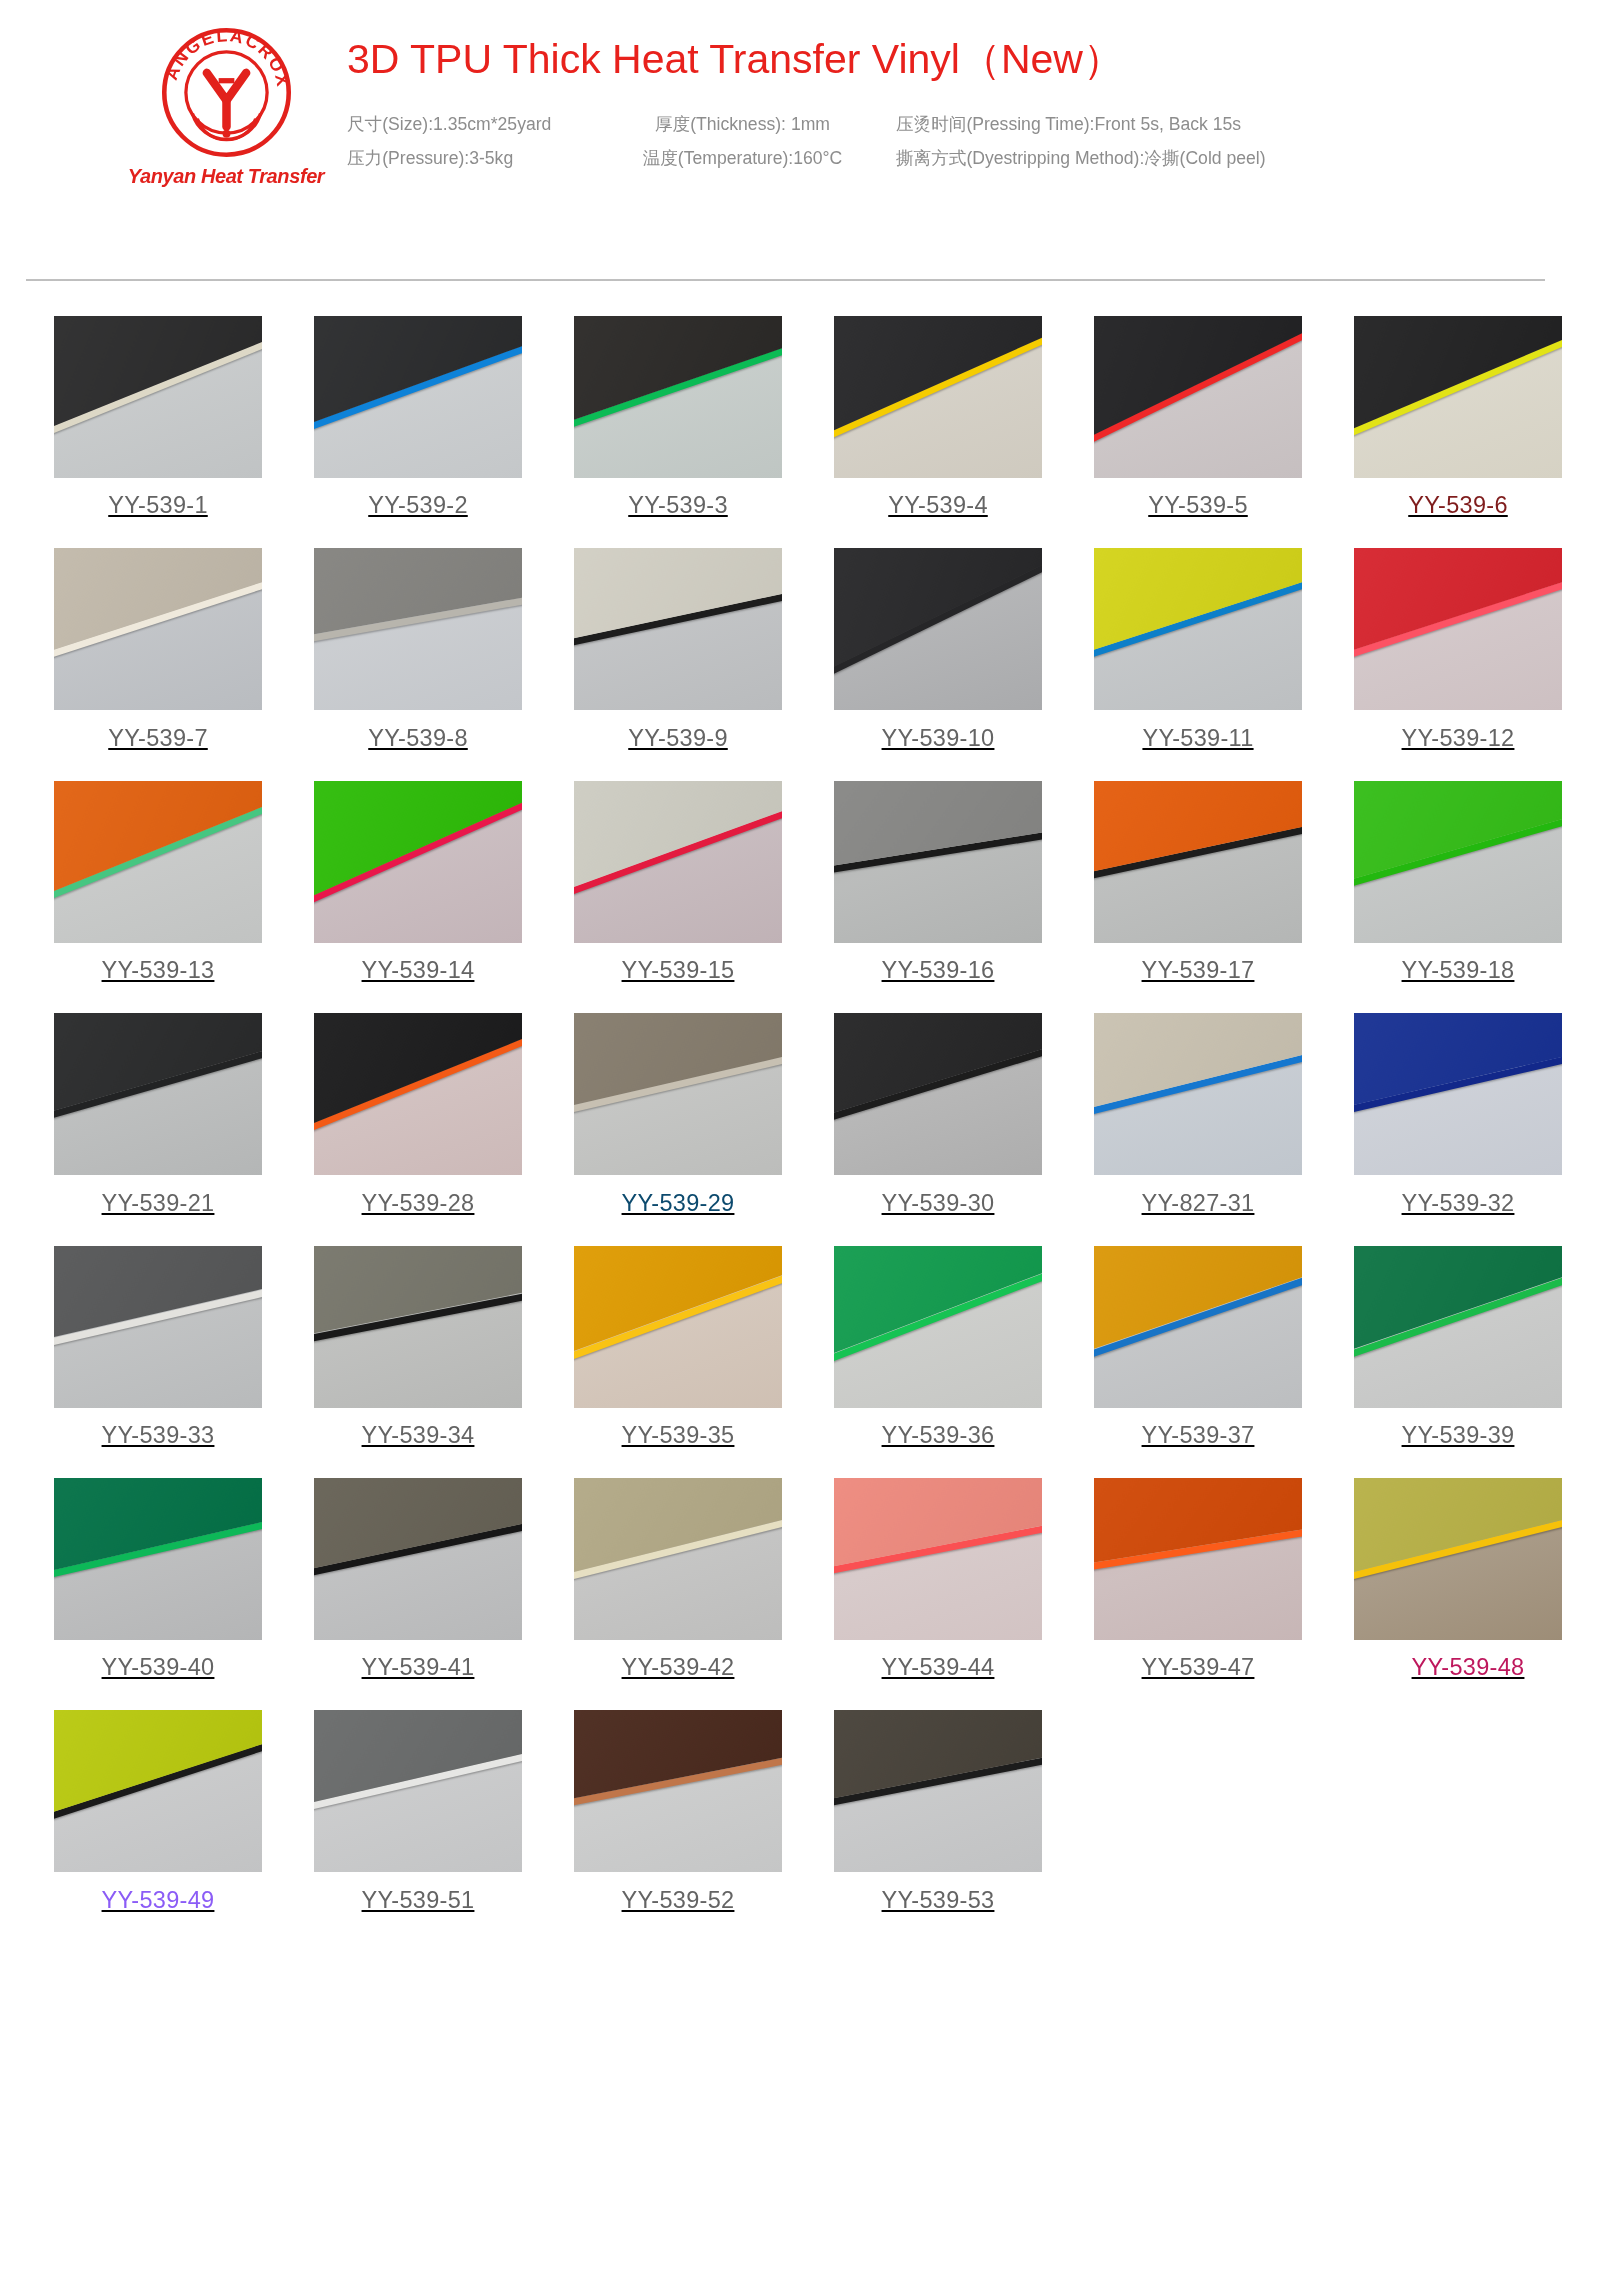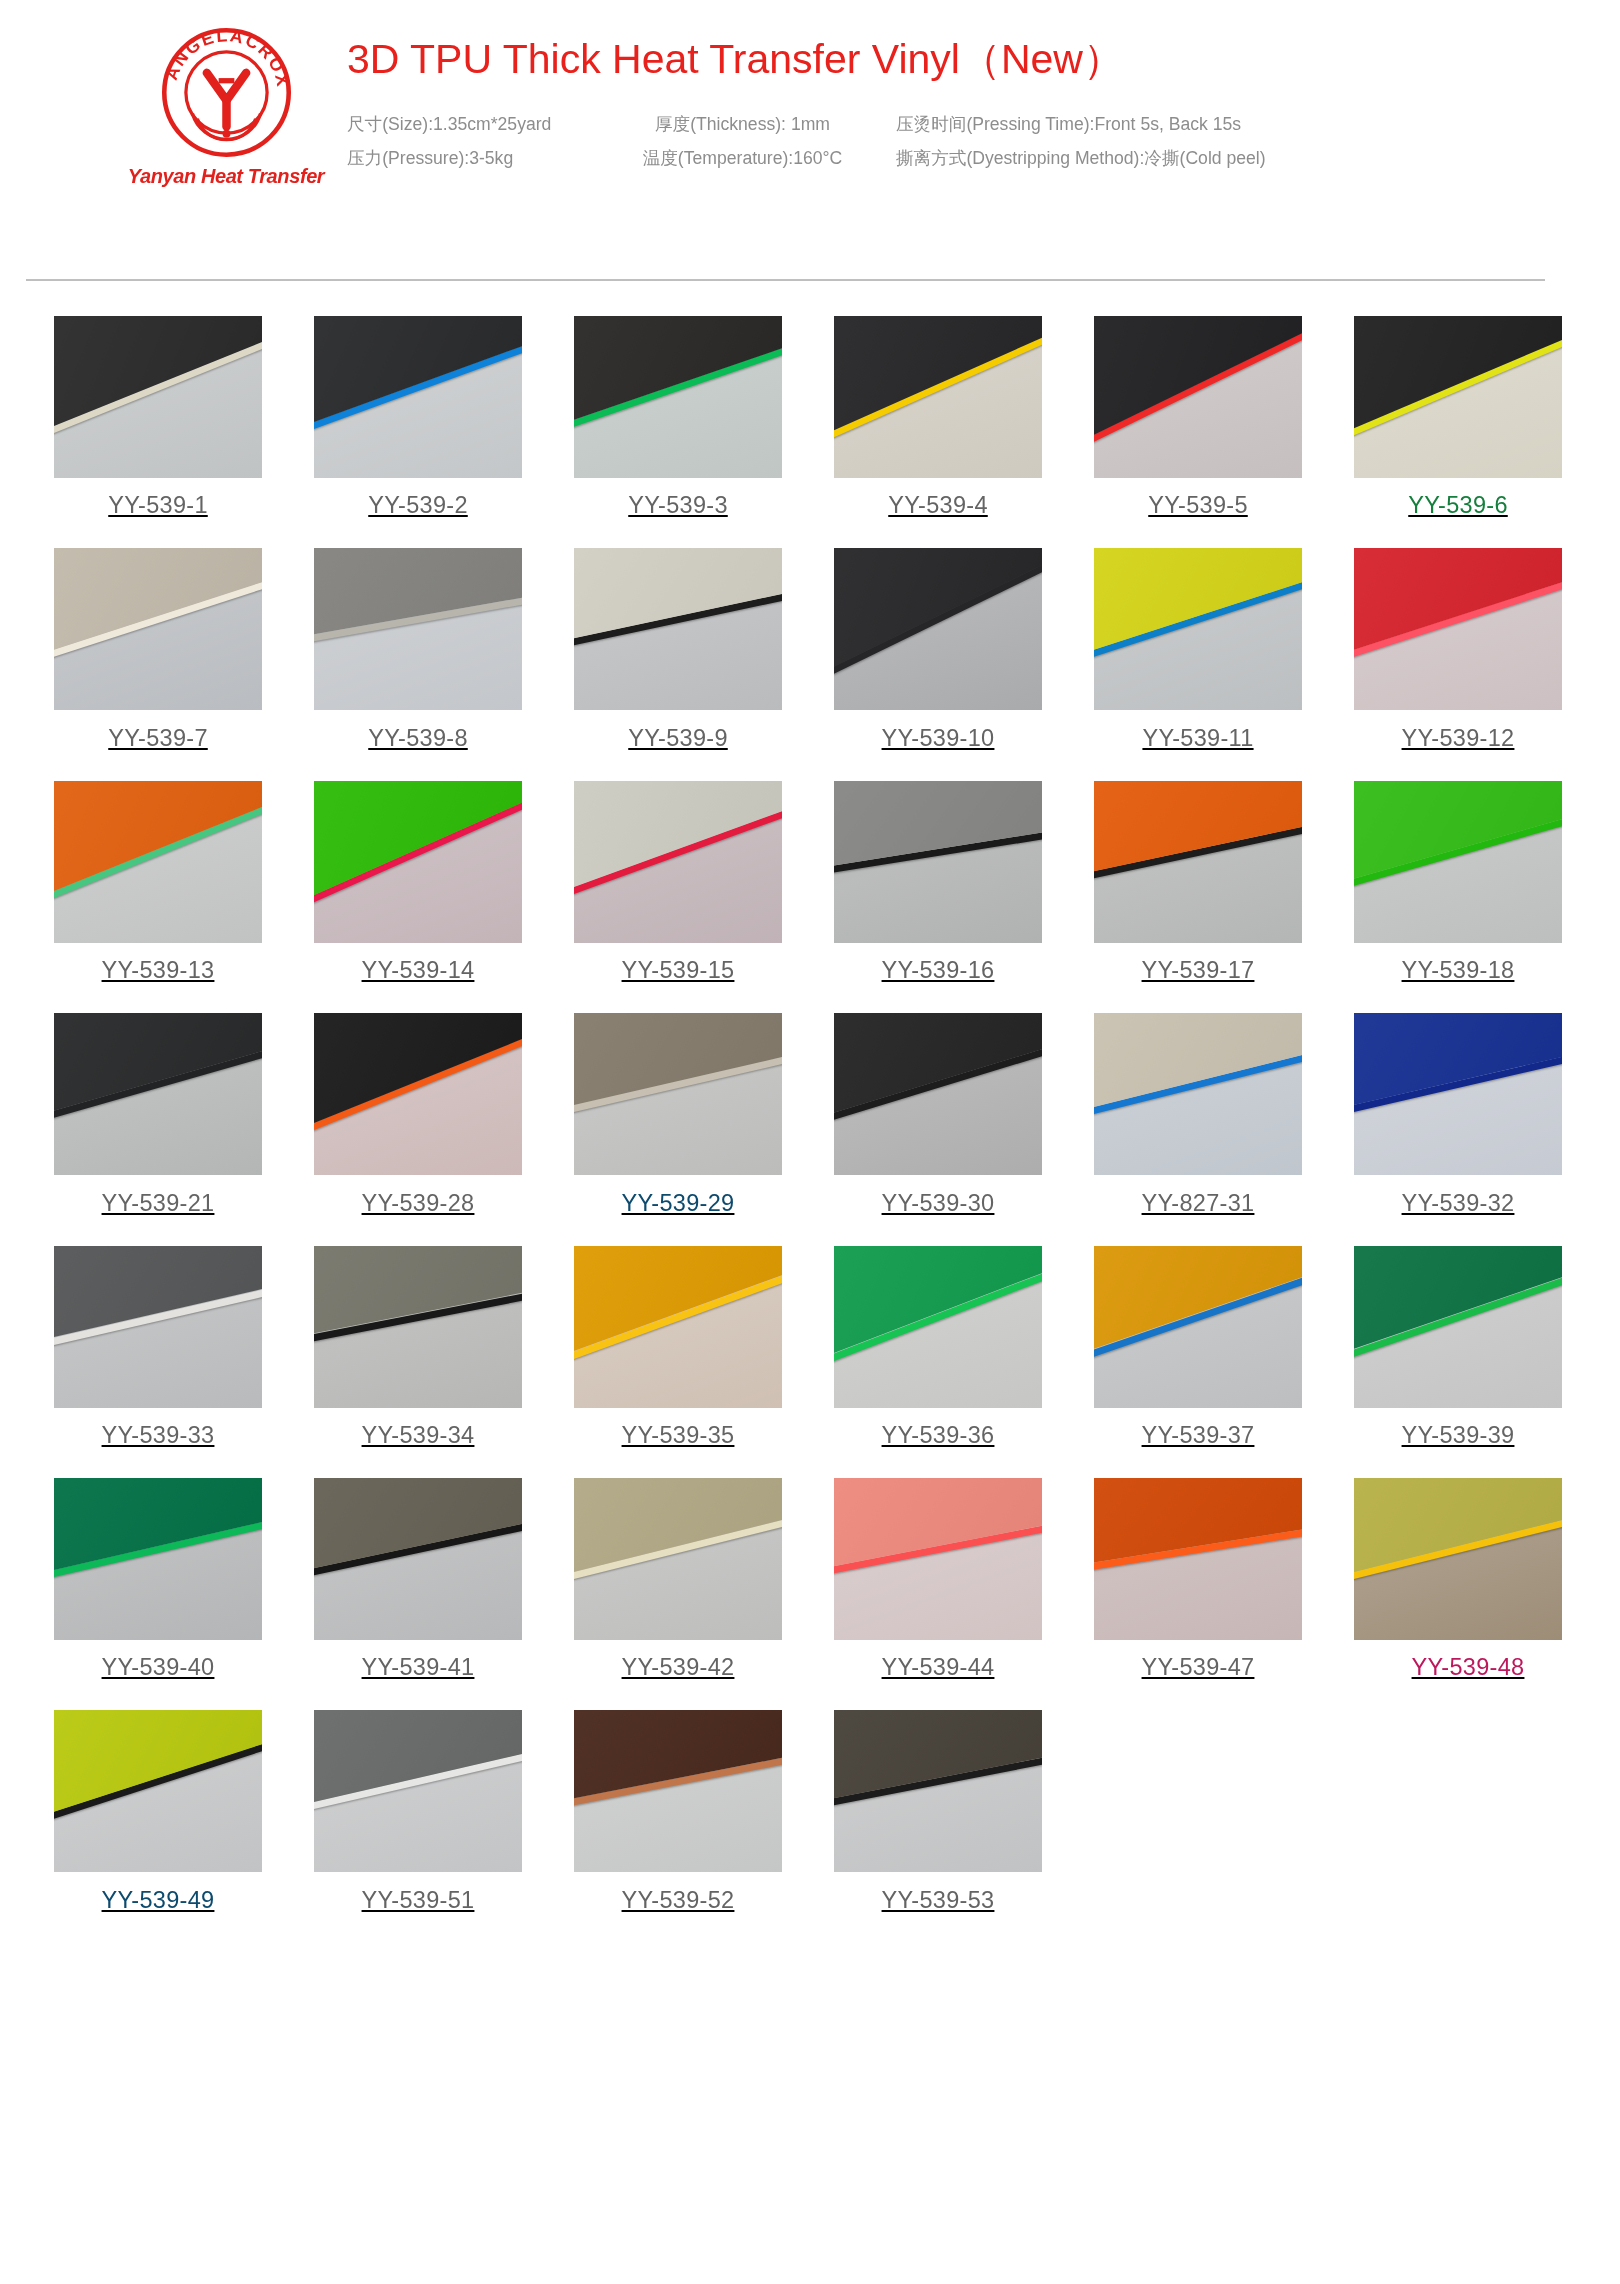--- a/index.html
+++ b/index.html
@@ -219,21 +219,21 @@
           <div class="sheet" style="background: linear-gradient(135deg, rgba(255, 255, 255, 0.1), rgba(0, 0, 0, 0.1)), rgb(35, 35, 37); bottom: 58%; transform: rotate(-26deg); transform-origin: 50% 100%;"></div>
         </div>
         <div class="label" style="color: rgb(100, 100, 100);">YY-539-5</div>
       </div>
       <div class="cell">
         <div class="swatch">
           <div class="bg" style="background: linear-gradient(160deg, rgb(214, 210, 196) 0%, rgba(255, 255, 255, 0.133) 45%, rgb(214, 210, 196) 100%), rgb(214, 210, 196);"></div>
           <div class="edge" style="background: rgb(226, 227, 22); height: 7.2px; bottom: calc(58% - 7.2px); transform: rotate(-23deg); transform-origin: 50% 100%; box-shadow: rgba(0, 0, 0, 0.28) 0px 1.3px 2px;"></div>
           <div class="sheet" style="background: linear-gradient(135deg, rgba(255, 255, 255, 0.1), rgba(0, 0, 0, 0.1)), rgb(35, 35, 36); bottom: 58%; transform: rotate(-23deg); transform-origin: 50% 100%;"></div>
         </div>
-        <div class="label" style="color: #15803d;">YY-539-6</div>
+        <div class="label" style="color: #7f1d1d;">YY-539-6</div>
       </div>
     </div>
     <div class="row">
       <div class="cell">
         <div class="swatch">
           <div class="bg" style="background: linear-gradient(160deg, rgb(185, 188, 192) 0%, rgba(255, 255, 255, 0.133) 45%, rgb(185, 188, 192) 100%), rgb(185, 188, 192);"></div>
           <div class="edge" style="background: rgb(239, 233, 220); height: 7.2px; bottom: calc(58% - 7.2px); transform: rotate(-18deg); transform-origin: 50% 100%; box-shadow: rgba(0, 0, 0, 0.28) 0px 1.3px 2px;"></div>
           <div class="sheet" style="background: linear-gradient(135deg, rgba(255, 255, 255, 0.1), rgba(0, 0, 0, 0.1)), rgb(205, 196, 180); bottom: 58%; transform: rotate(-18deg); transform-origin: 50% 100%;"></div>
         </div>
         <div class="label" style="color: rgb(100, 100, 100);">YY-539-7</div>
@@ -479,21 +479,21 @@
         <div class="label" style="color: #be185d; margin-left: 20px;">YY-539-48</div>
       </div>
     </div>
     <div class="row">
       <div class="cell">
         <div class="swatch">
           <div class="bg" style="background: linear-gradient(160deg, rgb(194, 195, 196) 0%, rgba(255, 255, 255, 0.133) 45%, rgb(194, 195, 196) 100%), rgb(194, 195, 196);"></div>
           <div class="edge" style="background: rgb(26, 26, 26); height: 7.2px; bottom: calc(58% - 7.2px); transform: rotate(-18deg); transform-origin: 50% 100%; box-shadow: rgba(0, 0, 0, 0.28) 0px 1.3px 2px;"></div>
           <div class="sheet" style="background: linear-gradient(135deg, rgba(255, 255, 255, 0.1), rgba(0, 0, 0, 0.1)), rgb(195, 213, 14); bottom: 58%; transform: rotate(-18deg); transform-origin: 50% 100%;"></div>
         </div>
-        <div class="label" style="color: #0c4a6e;">YY-539-49</div>
+        <div class="label" style="color: #8b5cf6;">YY-539-49</div>
       </div>
       <div class="cell">
         <div class="swatch">
           <div class="bg" style="background: linear-gradient(160deg, rgb(195, 196, 197) 0%, rgba(255, 255, 255, 0.133) 45%, rgb(195, 196, 197) 100%), rgb(195, 196, 197);"></div>
           <div class="edge" style="background: rgb(230, 230, 228); height: 7.2px; bottom: calc(58% - 7.2px); transform: rotate(-13deg); transform-origin: 50% 100%; box-shadow: rgba(0, 0, 0, 0.28) 0px 1.3px 2px;"></div>
           <div class="sheet" style="background: linear-gradient(135deg, rgba(255, 255, 255, 0.1), rgba(0, 0, 0, 0.1)), rgb(110, 112, 112); bottom: 58%; transform: rotate(-13deg); transform-origin: 50% 100%;"></div>
         </div>
         <div class="label" style="color: rgb(100, 100, 100);">YY-539-51</div>
       </div>
       <div class="cell">

